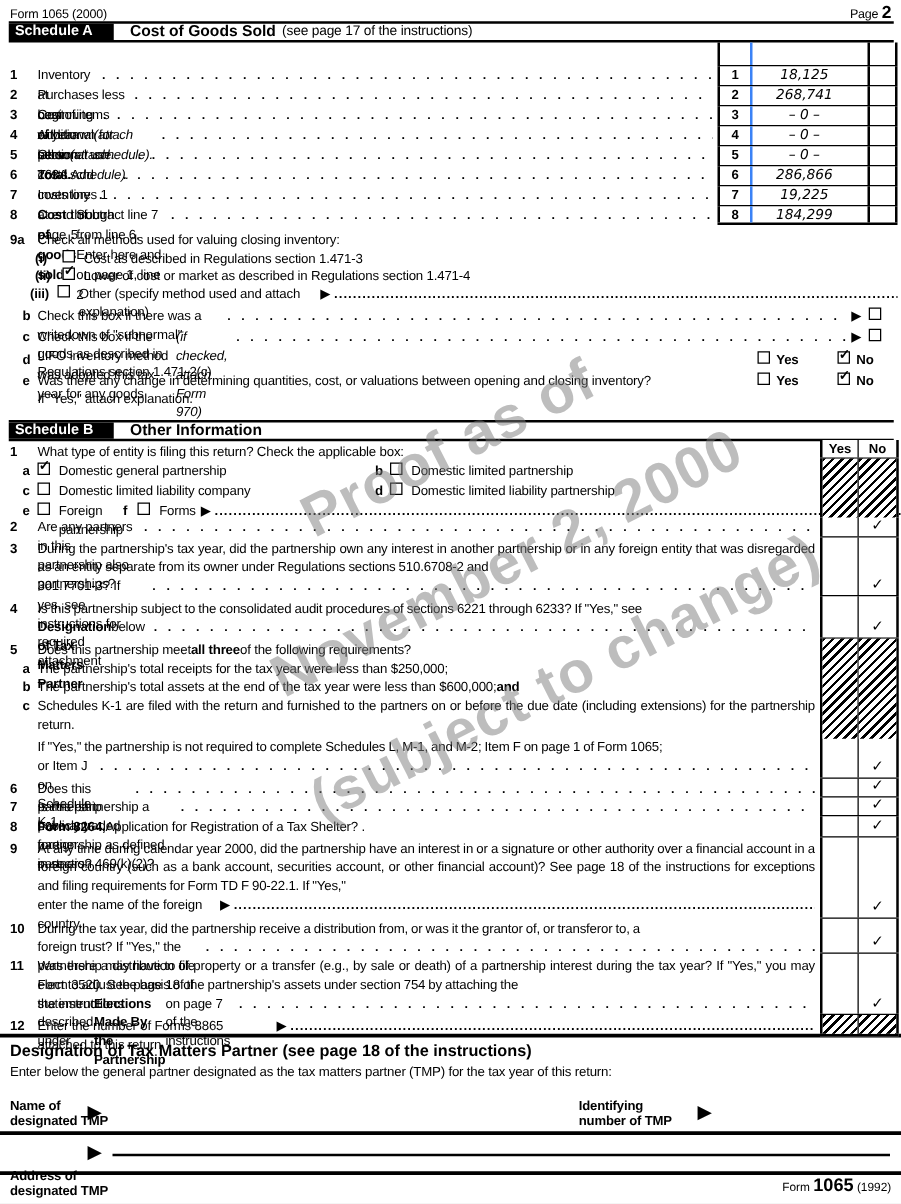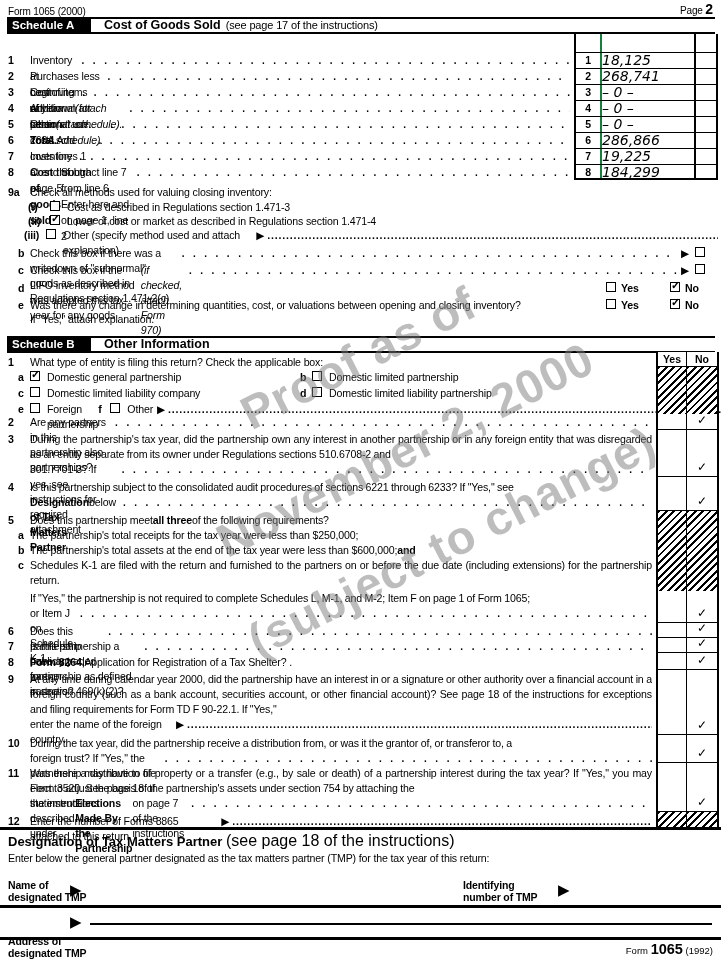--- a/index.html
+++ b/index.html
@@ -43,22 +43,22 @@
          position:relative; vertical-align:-1px; background:#fff; flex:none; }
   .box .tick { position:absolute; left:0px; top:-5px; font-size:11px; font-weight:bold; letter-spacing:0; }
 
   
   .satable { position:absolute; left:574px; top:34px; width:144px; z-index:2; }
   .sastrip { display:flex; height:18px; }
   .sarow { display:flex; height:16px; border-top:1.5px solid #000; }
   .sarow:last-child { border-bottom:2px solid #000; }
   .sa1 { width:26px; border-left:2px solid #000; font-weight:bold; text-align:center;
          font-size:10.5px; line-height:15px; }
-  .sa2 { flex:1; border-left:2px solid #15803d; text-align:left; padding-right:9px;
-         font-family:"DejaVu Sans", sans-serif; font-style:italic; font-size:14px;
+  .sa2 { flex:1; border-left:2px solid #3b82f6; text-align:center; padding-right:9px;
+         font-family:"DejaVu Sans", sans-serif; font-style:italic; font-size:11px;
          line-height:14px; letter-spacing:0; }
   .sa3 { width:24px; border-left:2px solid #000; border-right:2px solid #000; }
 
   
   .sal { position:absolute; left:8px; width:562px; display:flex; align-items:baseline; line-height:16px; }
 
   
   .r9 { position:absolute; left:8px; display:flex; align-items:baseline; }
   .sn { flex:none; font-weight:bold; }
 
@@ -89,21 +89,21 @@
 
   
   .watermark { position:absolute; left:85px; top:295px; width:640px;
                transform:rotate(-27deg); text-align:center;
                font-size:47px; font-weight:bold; letter-spacing:1px;
                color:#7d7d7d; opacity:0.5; line-height:103px;
                pointer-events:none; z-index:5; white-space:nowrap; }
 
   
   .tmp-title { position:absolute; left:8px; top:833px; font-size:13px; font-weight:bold; letter-spacing:0; }
-  .tmp-title .nrm { font-weight:normal; font-size:16px; }
+  .tmp-title .nrm { font-weight:bold; font-size:13px; }
   .tmp-instr { position:absolute; left:8px; top:851px; }
   .lblcol { position:absolute; font-size:10.5px; line-height:12px;font-weight:bold; }
   .bigarrow { position:absolute; font-size:15px; line-height:15px; letter-spacing:0; }
   .hline { position:absolute; background:#000; }
 
   .footer { position:absolute; right:8px; top:942px; font-size:9.5px; letter-spacing:0; }
   .footer .fnum { font-size:14.5px; font-weight:bold; }
 </style>
 </head>
 <body>
@@ -438,21 +438,21 @@
       <span class="box">
           <span class="tick"></span>
         </span>
       <span style="margin-left:7px">Foreign partnership</span>
     </span>
     <span style="flex:1;display:flex;align-items:baseline">
       <span class="sn" style="width:12px">f</span>
       <span class="box">
           <span class="tick"></span>
         </span>
-      <span style="margin:0 4px 0 7px">Other</span>
+      <span style="margin:0 4px 0 7px">Forms</span>
       <span>▶</span>
       <span class="dfill">......................................................................................................................................................</span>
     </span>
   </div>
 
   <div class="ln" style="top:415px;left:8px;width:644px">
     <span class="qn">2</span>
     <span>Are any partners in this partnership also partnerships?</span>
     <span class="fill">......................................................................................................................................................</span>
   </div>

